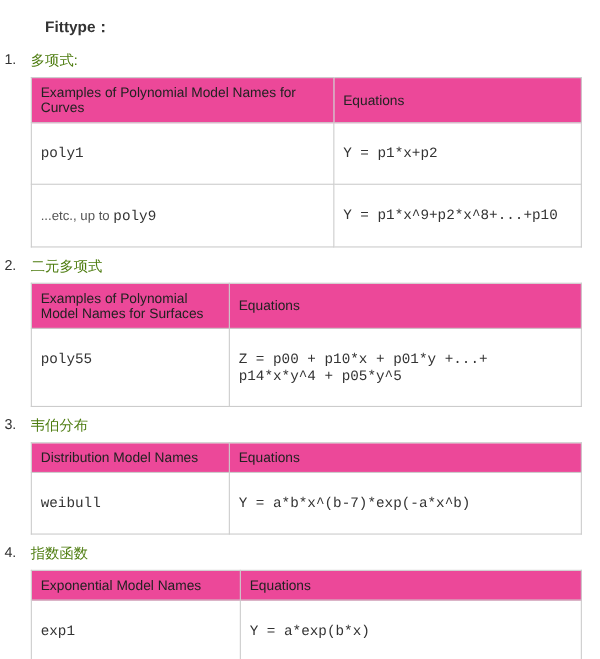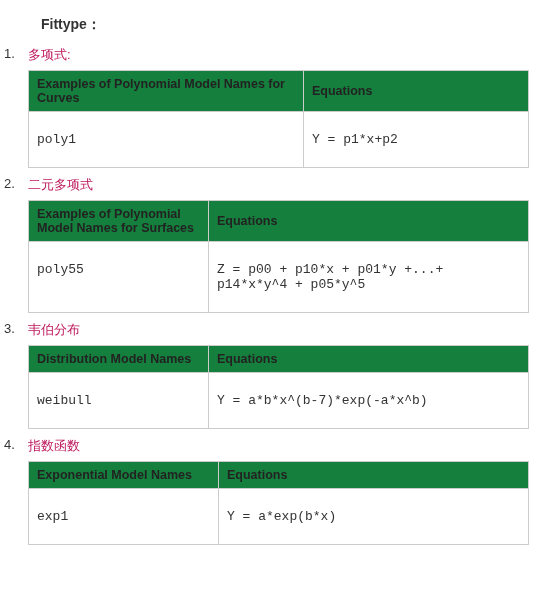--- a/index.html
+++ b/index.html
@@ -21,33 +21,33 @@
     .item {
       display: flex;
       margin: 8px 0 6px 0;
       font-size: 13px;
     }
     .item-num {
       width: 24px;
       margin-left: -24px;
       color: #333;
     }
-    .item-label { color: #be185d; }
+    .item-label { color: #4d7c0f; }
     table {
       width: 100%;
       border-collapse: collapse;
       margin: 2px 0 8px 0;
       table-layout: fixed;
     }
     th {
-      background: #15803d;
+      background: #ec4899;
       border: 1px solid #ccc;
       padding: 6px 8px;
       text-align: left;
-      font-weight: bold;
+      font-weight: normal;
       font-size: 12.5px;
       color: #222;
     }
     td {
       border: 1px solid #ccc;
       padding: 20px 8px;
       font-size: 13px;
       vertical-align: top;
       word-wrap: break-word;
     }
@@ -83,20 +83,24 @@
       <thead>
         <tr>
           <th>Examples of Polynomial Model Names for Curves</th>
           <th>Equations</th>
         </tr>
       </thead>
       <tbody>
         <tr>
           <td class="code"><span class="mono">poly1</span></td>
           <td class="code">Y = p1*x+p2</td>
+        </tr>
+        <tr>
+          <td><span class="note-prefix">...etc., up to </span><span class="mono">poly9</span></td>
+          <td class="code">Y = p1*x^9+p2*x^8+...+p10</td>
         </tr>
       </tbody>
     </table>
     <div class="item">
       <span class="item-num">2.</span>
       <span class="item-label">二元多项式</span>
     </div>
     <table class="t2">
       <colgroup>
         <col>

